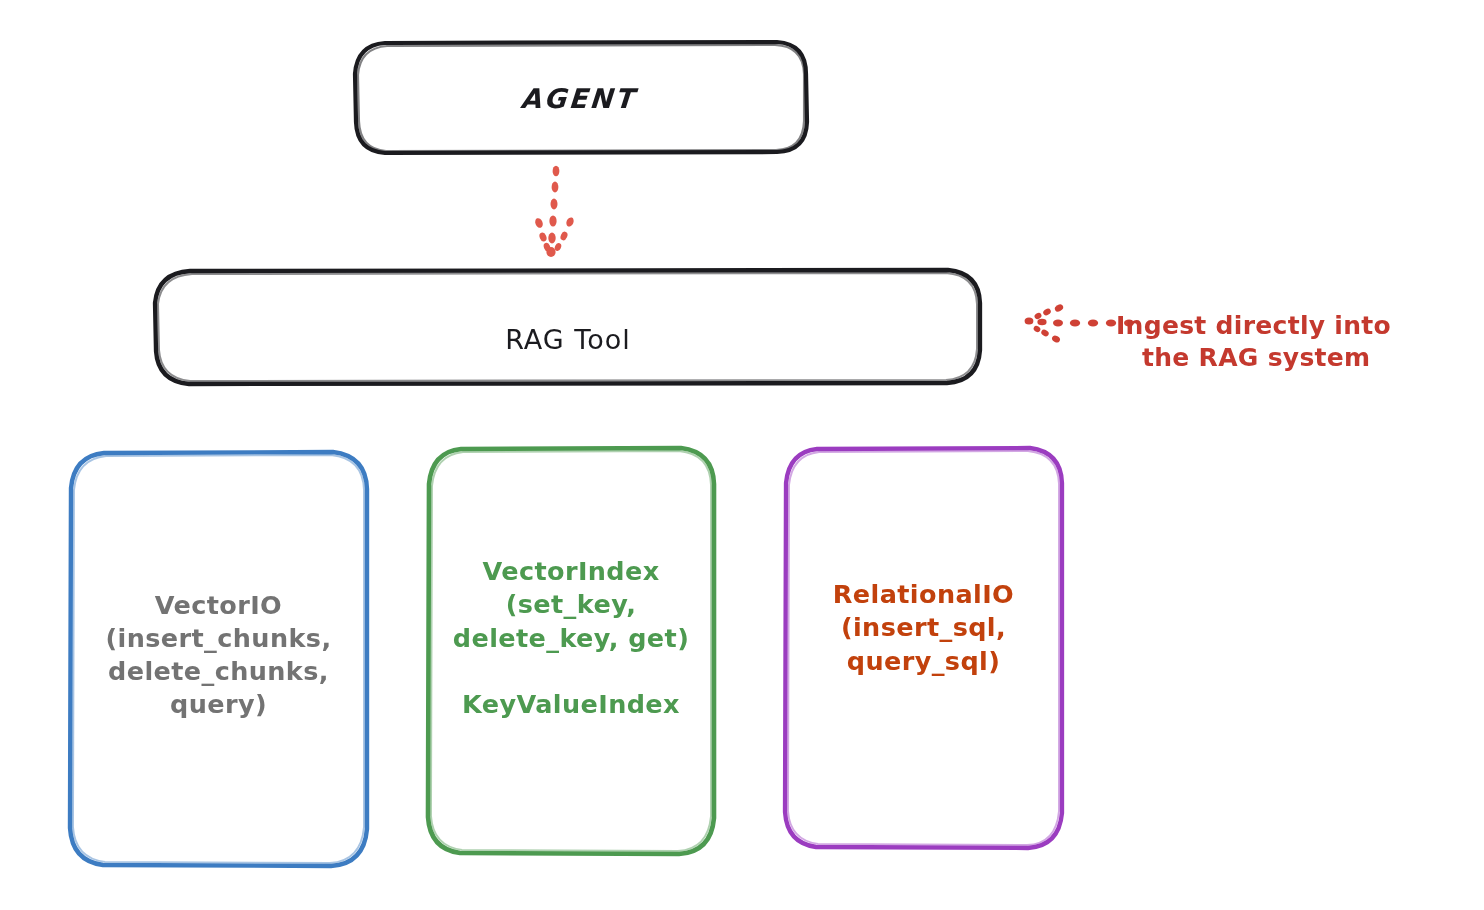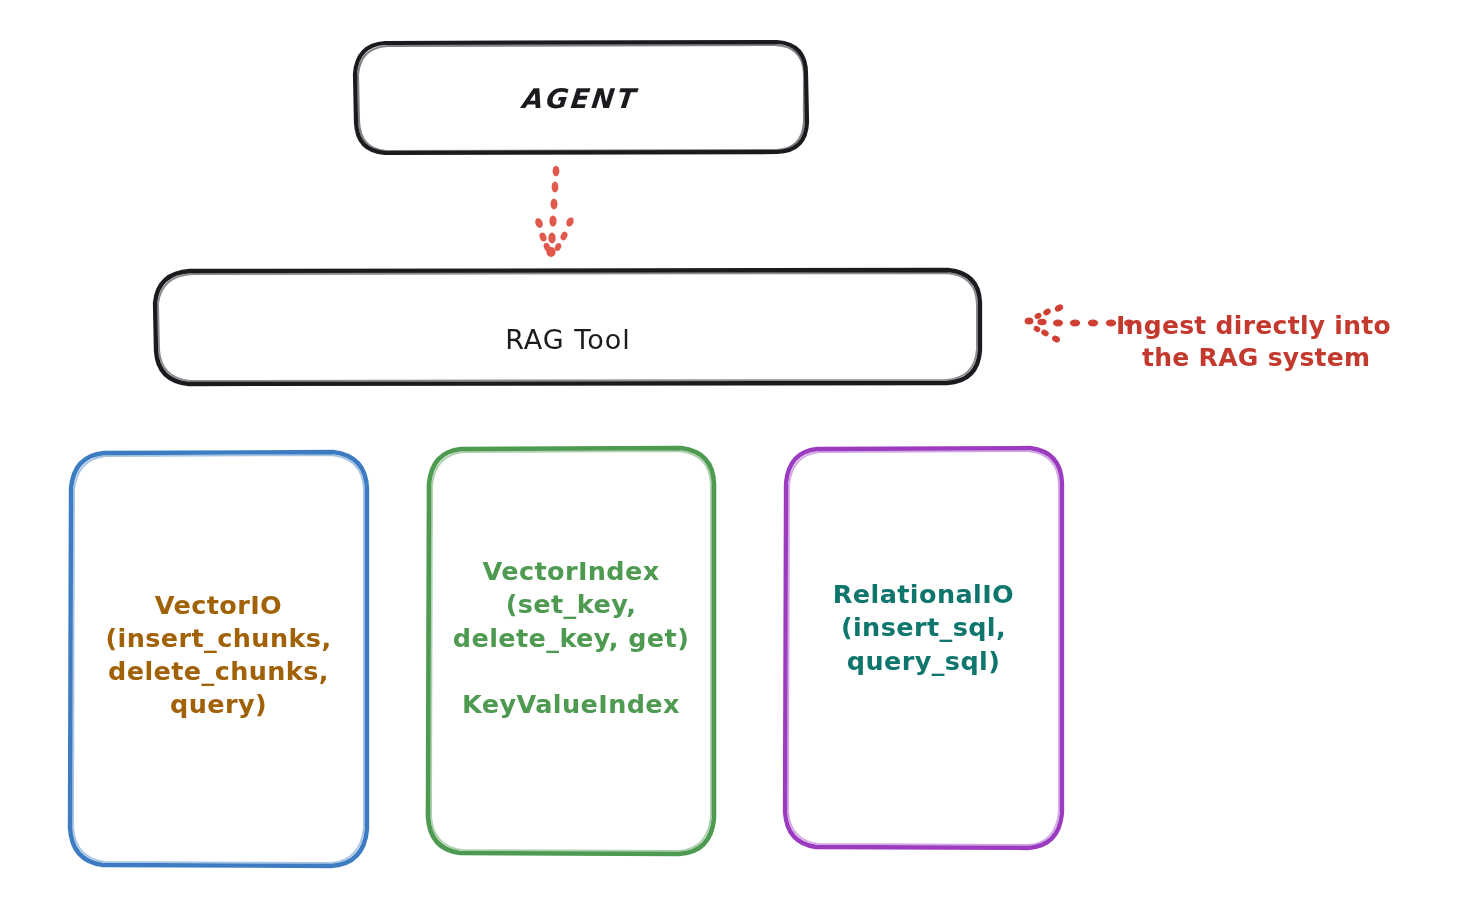--- a/index.html
+++ b/index.html
@@ -72,25 +72,25 @@
     white-space: pre-line;
     letter-spacing: 0.4px;
   }
   .leaf-sub {
     font-size: 25.5px;
     font-weight: 700;
     letter-spacing: 0.4px;
     margin-top: 34px;
   }
   #node-vectorio .leaf-title,
-  #node-vectorio .leaf-sub   { color: #a16207; margin-top: 8px; }
+  #node-vectorio .leaf-sub   { color: #737373; margin-top: 8px; }
   #node-keyvalue .leaf-title,
   #node-keyvalue .leaf-sub   { color: #4d9a50; }
   #node-relational .leaf-title,
-  #node-relational .leaf-sub { color: #0f766e; }
+  #node-relational .leaf-sub { color: #c2410c; }
 
   #node-vectorio   .inner { transform: translateY(-8px); }
   #node-keyvalue   .inner { transform: translateY(-14px); }
   #node-relational .inner { transform: translateY(-20px); }
 
   
   #annotation {
     position: absolute;
     left: 1116px; top: 278px;
     width: 330px;

